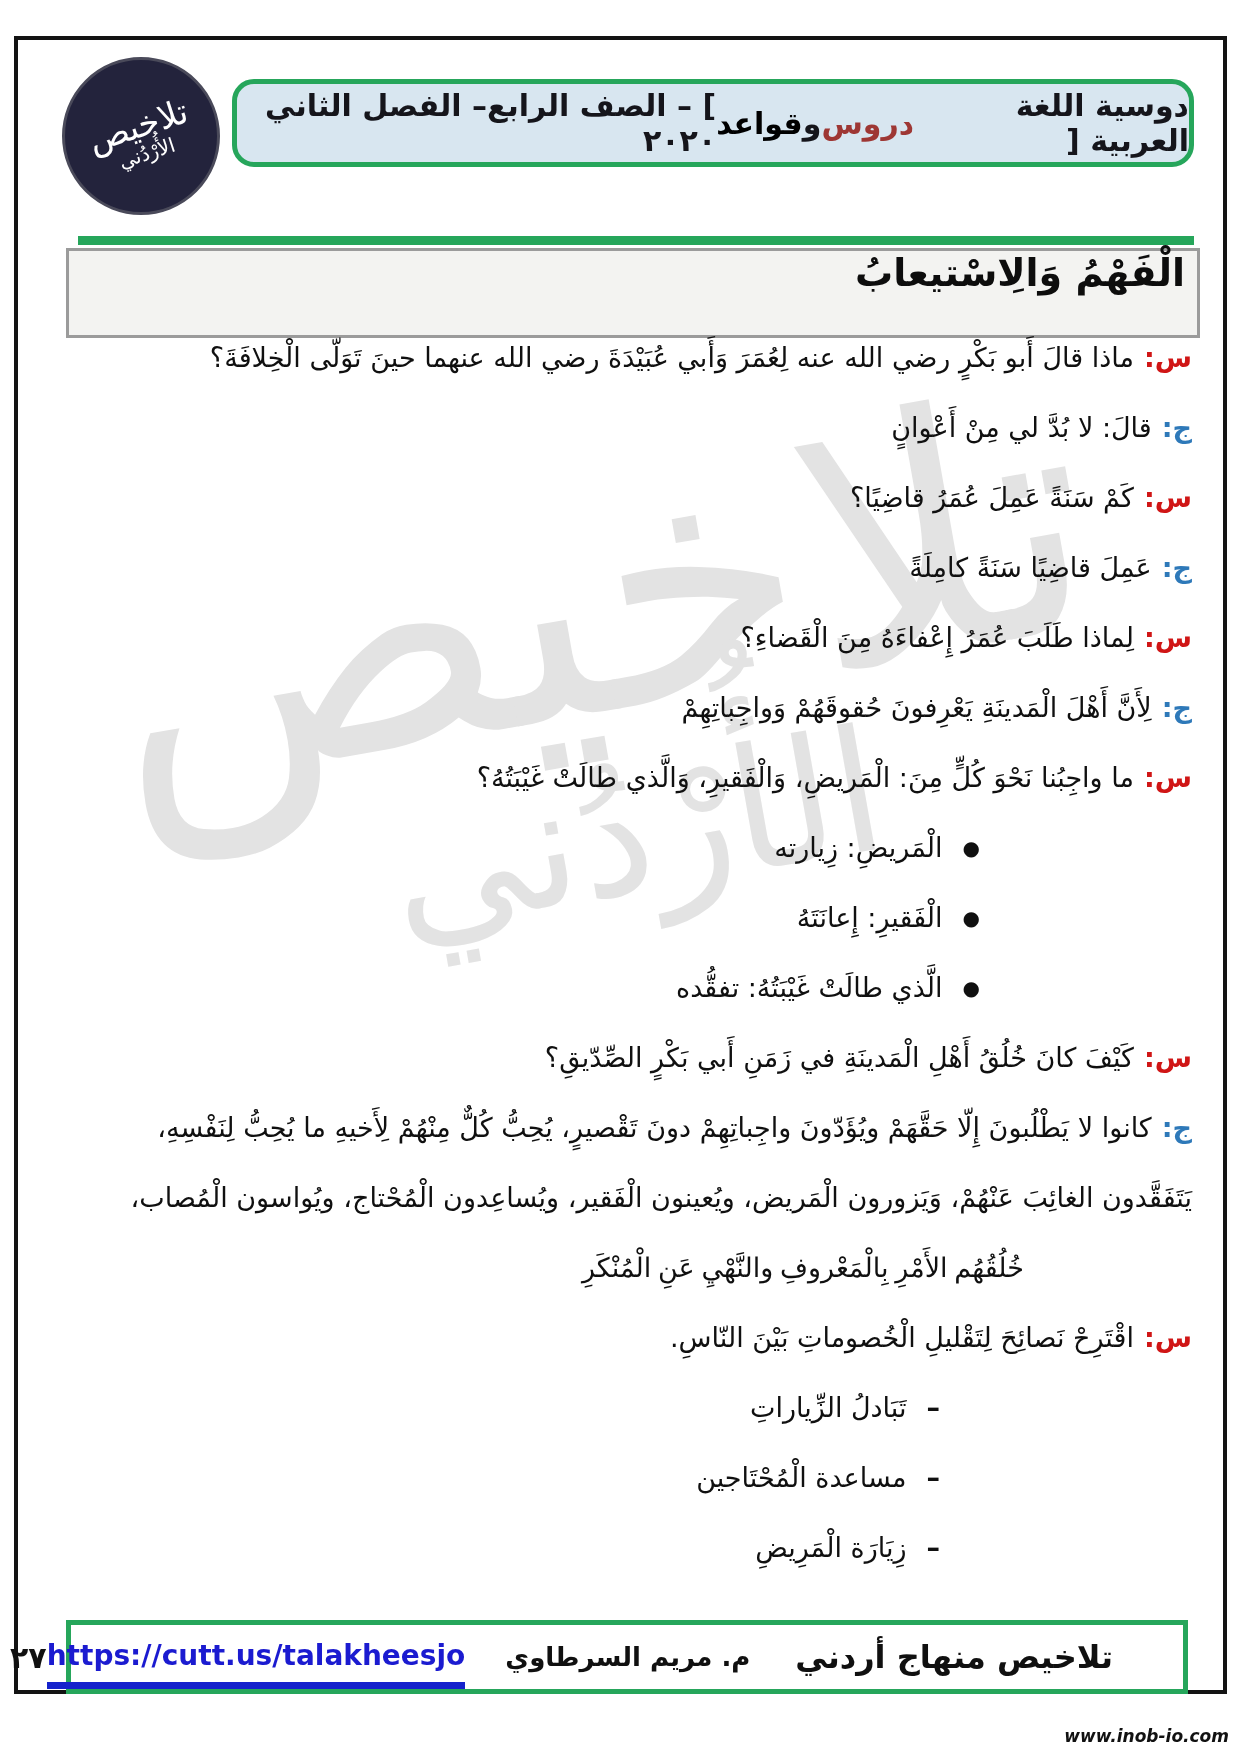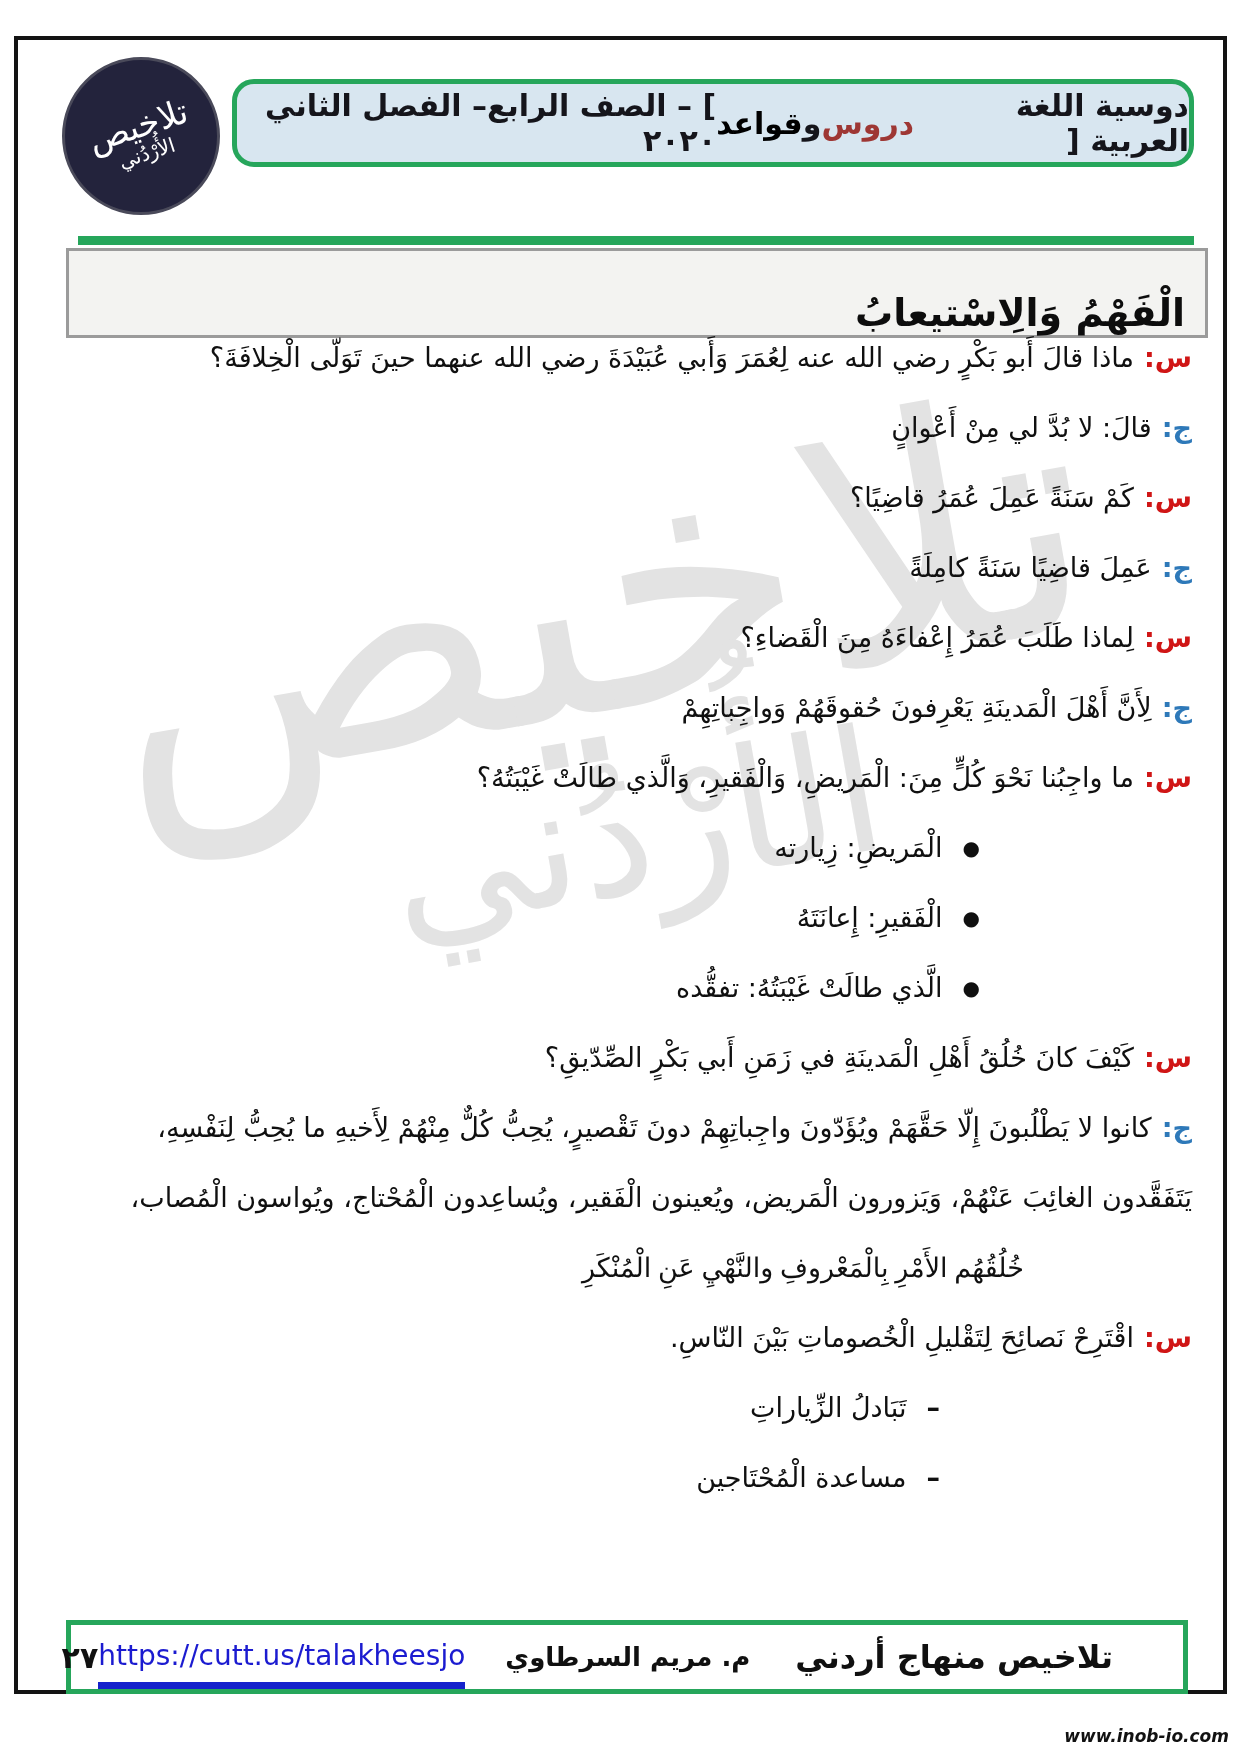--- a/index.html
+++ b/index.html
@@ -25,41 +25,41 @@
   .header-box{position:absolute;left:214px;top:39px;width:952px;height:78px;
               background:#d8e6f0;border:5px solid #26a65b;border-radius:22px;
               display:flex;align-items:center;justify-content:center;direction:rtl;
               font-size:30px;font-weight:bold;z-index:2;}
   .hdr-dark{color:#15151b;}
   .hdr-red{color:#9e3734;}
   .hdr-green{color:#000000;}
   .green-rule{position:absolute;left:60px;top:196px;width:1116px;height:9px;
               background:#26a65b;z-index:2;}
   .section-box{position:absolute;left:48px;top:208px;width:1116px;height:84px;
-               background:#f3f3f1;border:3px solid #9b9b9b;display:flex;align-items:flex-end;
-               direction:rtl;padding-right:20px;font-size:38px;font-weight:bold;z-index:2;
+               background:#f3f3f1;border:3px solid #9b9b9b;display:flex;align-items:flex-start;
+               direction:rtl;padding-right:12px;font-size:38px;font-weight:bold;z-index:2;
                color:#0d0d0d;}
   
   .content{position:absolute;left:52px;top:296px;width:1122px;direction:rtl;
            text-align:right;font-size:27px;z-index:2;}
   .line{line-height:44px;margin-bottom:26px;}
   .q .prefix{color:#d01616;font-weight:bold;margin-left:10px;}
   .a .prefix{color:#2e79b9;font-weight:bold;margin-left:10px;}
   .bullet-line{padding-right:212px;}
   .bullet-dot{font-size:20px;margin-left:20px;vertical-align:2px;}
   .dash-line{padding-right:252px;}
   .dash-marker{margin-left:20px;font-weight:bold;}
   .indent-line{padding-right:168px;font-family:Liberation Serif, serif;}
   
   .footer-box{position:absolute;left:48px;top:1580px;width:1112px;height:64px;
               border:5px solid #26a65b;background:#ffffff;display:flex;direction:rtl;
               align-items:center;z-index:2;padding:0;}
   .f-brand{font-size:32px;font-weight:bold;margin-right:70px;white-space:nowrap;}
   .f-author{font-size:26px;font-weight:bold;margin-right:45px;white-space:nowrap;}
-  .f-link{font-size:28px;font-weight:normal;color:#1b1bd0;text-decoration:none;
+  .f-link{font-size:28px;font-weight:bold;color:#1b1bd0;text-decoration:none;
           margin-right:40px;direction:ltr;unicode-bidi:embed;white-space:nowrap;
           padding-bottom:10px;border-bottom:7px solid #1522cc;margin-top:14px;}
   .f-spacer{flex:1;}
   .f-divider{width:3px;height:58px;background:#9b9b9b;}
   .f-page{width:108px;text-align:center;font-size:30px;font-weight:bold;}
   .inob{position:absolute;right:12px;top:1726px;font-size:17px;font-weight:bold;
         font-style:italic;color:#111;z-index:2;font-family:"DejaVu Sans",sans-serif;}
 </style>
 </head>
 <body>
@@ -152,20 +152,23 @@
       </div>
 
       <div class="line dash-line">
         <span class="dash-marker">–</span><span>تَبَادلُ الزِّياراتِ</span>
       </div>
 
       <div class="line dash-line">
         <span class="dash-marker">–</span><span>مساعدة الْمُحْتَاجين</span>
       </div>
 
+      <div class="line dash-line">
+        <span class="dash-marker">–</span><span>زِيَارَة الْمَرِيضِ</span>
+      </div>
 
     </div>
 
     <div class="footer-box">
       <span class="f-brand">تلاخيص منهاج أردني</span>
       <span class="f-author">م. مريم السرطاوي</span>
       <a href="#" class="f-link">https://cutt.us/talakheesjo</a>
       <span class="f-spacer"></span>
       <span class="f-divider"></span>
       <span class="f-page">٢٧</span>

